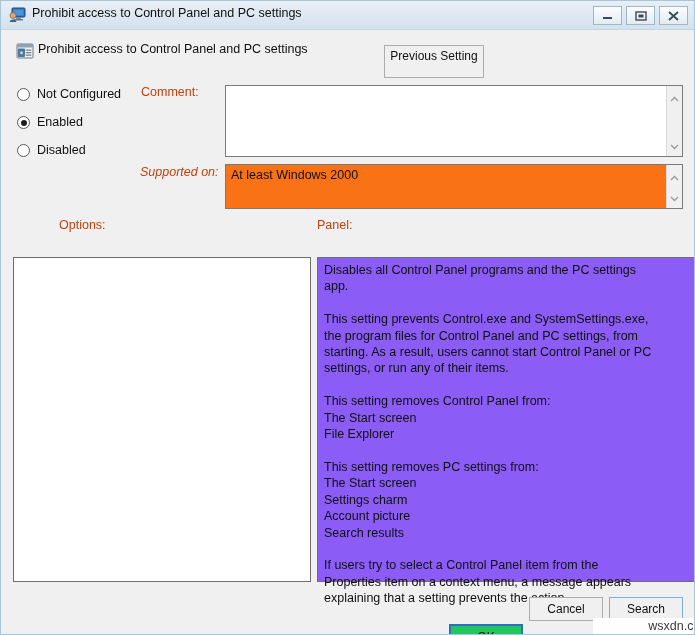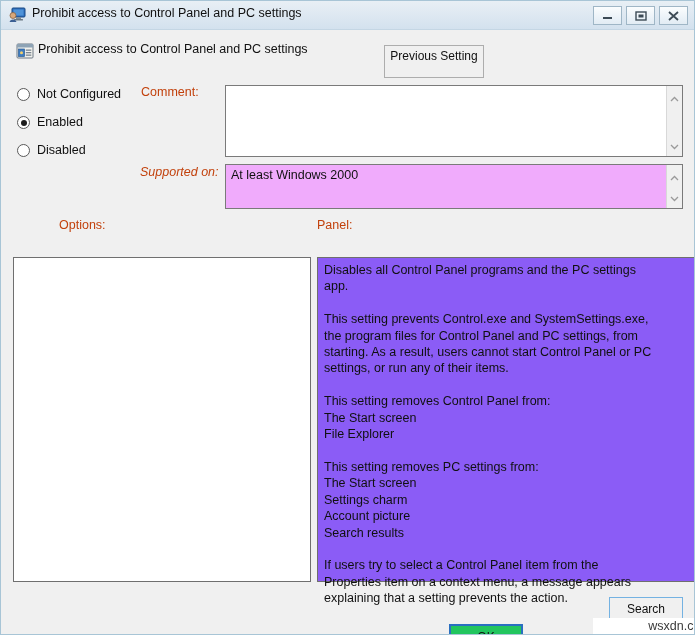--- a/index.html
+++ b/index.html
@@ -144,21 +144,21 @@
     right: 20px;
     font-size: 12.5px;
     color: #101010;
     white-space: pre-wrap;
   }
   
   #supported-box {
     position: absolute;
     left: 224px; top: 163px;
     width: 458px; height: 45px;
-    background: #f0abfc;
+    background: #f97316;
     border: 1px solid #7a7a7a;
     box-sizing: border-box;
   }
   #supported-text {
     position: absolute;
     left: 5px; top: 3px;
     right: 20px;
     font-size: 12.5px;
     color: #101010;
   }
@@ -392,17 +392,18 @@
       </span>
       <span class="arrow-down">
         <svg class="chev" width="10" height="7" viewBox="0 0 10 7">
             <path d="M1.5 1.5 L5 5 L8.5 1.5" stroke="#a6a6a6" stroke-width="1.4" fill="none"></path>
           </svg>
       </span>
     </div>
   </div>
 
   <div class="botbtn" id="btn-ok">OK</div>
+  <div class="botbtn" id="btn-cancel">Cancel</div>
   <div class="botbtn" id="btn-apply">Search</div>
 
   <div id="watermark">wsxdn.com</div>
 
 </div>
 
 </body></html>

